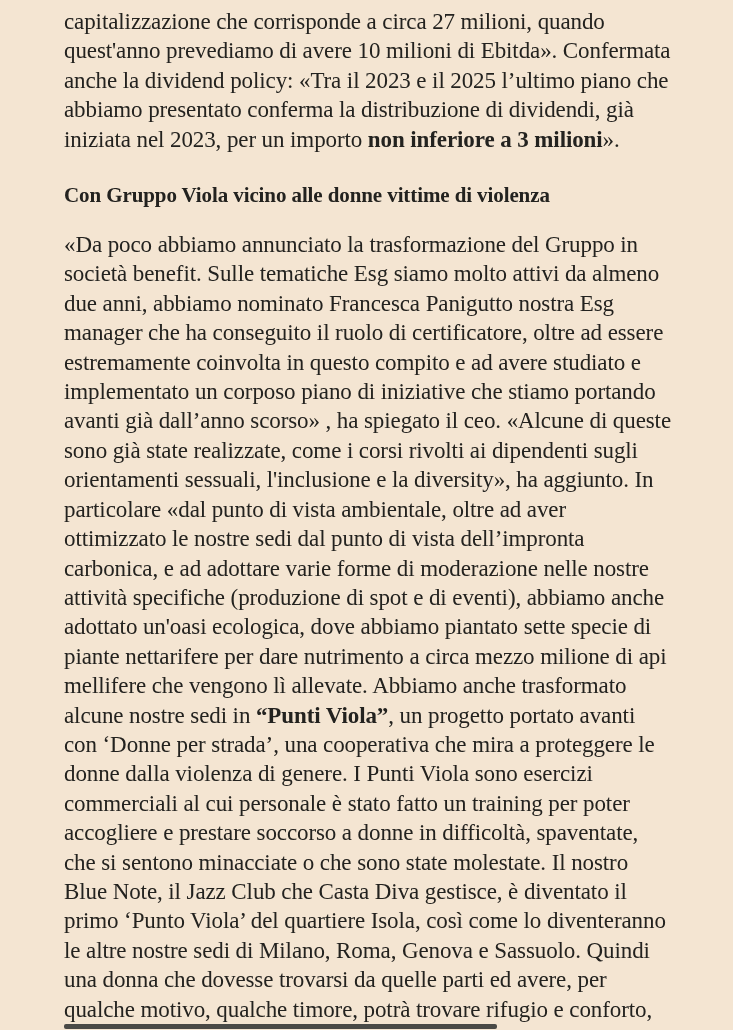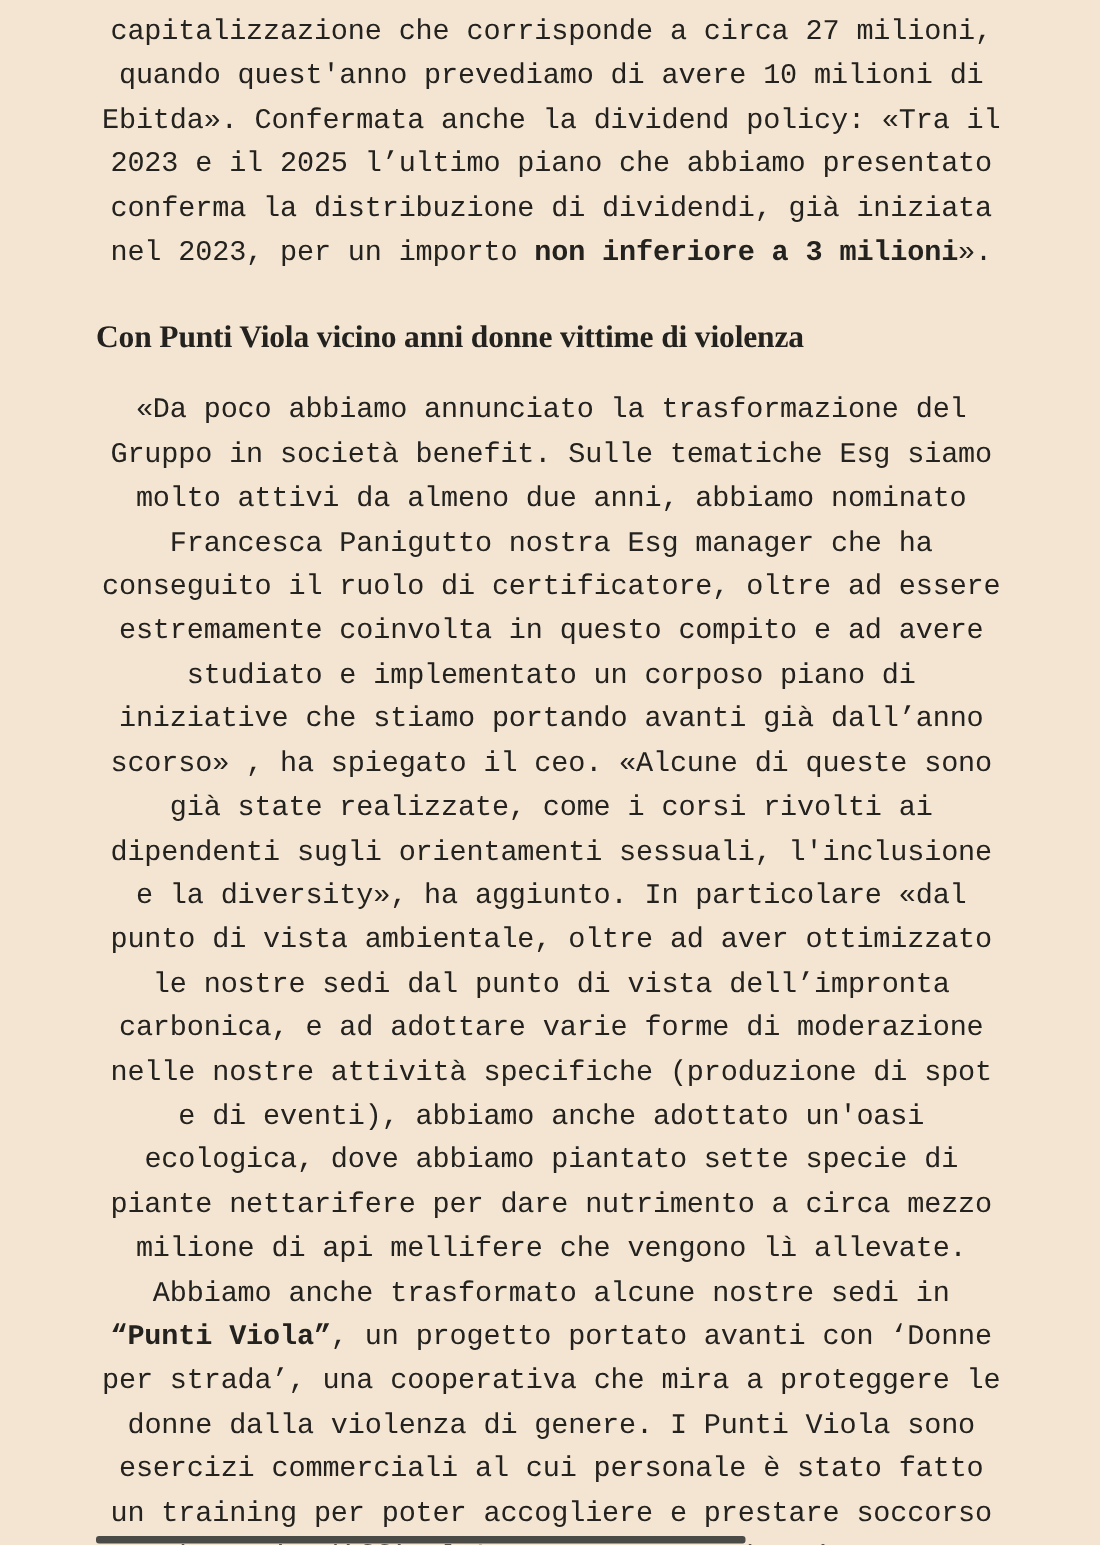--- a/index.html
+++ b/index.html
@@ -15,26 +15,25 @@
     color: var(--fg, #23221f);
     position: relative;
   }
   .article {
     position: relative;
     padding: 7px 62px 0 64px;
     box-sizing: border-box;
     width: 733px;
   }
   .para {
-    font-size: 19px;
+    font-size: 23px;
     line-height: 29.4px;
     margin: 0;
-    text-align: center;
+    text-align: left;
     letter-spacing: -0.1px;
-    font-family: Liberation Mono, monospace;
   }
   .para strong {
     font-weight: 700;
   }
   .intro-para {
     margin-bottom: 0;
   }
   h2.section-heading {
     font-size: 21px;
     line-height: 28px;
@@ -53,19 +52,19 @@
     border-radius: 2px;
   }
 </style>
 </head>
 <body style="--bg: #f4e5d2; --fg: #23221f; --bar: #4a4a47;">
 
 <div class="article">
 
   <p class="para intro-para"><span>capitalizzazione che corrisponde a circa 27 milioni, quando quest'anno prevediamo di avere 10 milioni di Ebitda». Confermata anche la dividend policy: «Tra il 2023 e il 2025 l’ultimo piano che abbiamo presentato conferma la distribuzione di dividendi, già iniziata nel 2023, per un importo </span><strong>non inferiore a 3 milioni</strong><span>».</span></p>
 
-  <h2 class="section-heading">Con Punti Viola vicino anni donne vittime di violenza</h2>
+  <h2 class="section-heading">Con Gruppo Viola vicino alle donne vittime di violenza</h2>
 
   <p class="para"><span>«Da poco abbiamo annunciato la trasformazione del Gruppo in società benefit. Sulle tematiche Esg siamo molto attivi da almeno due anni, abbiamo nominato Francesca Panigutto nostra Esg manager che ha conseguito il ruolo di certificatore, oltre ad essere estremamente coinvolta in questo compito e ad avere studiato e implementato un corposo piano di iniziative che stiamo portando avanti già dall’anno scorso» , ha spiegato il ceo. «Alcune di queste sono già state realizzate, come i corsi rivolti ai dipendenti sugli orientamenti sessuali, l'inclusione e la diversity», ha aggiunto. In particolare «dal punto di vista ambientale, oltre ad aver ottimizzato le nostre sedi dal punto di vista dell’impronta carbonica, e ad adottare varie forme di moderazione nelle nostre attività specifiche (produzione di spot e di eventi), abbiamo anche adottato un'oasi ecologica, dove abbiamo piantato sette specie di piante nettarifere per dare nutrimento a circa mezzo milione di api mellifere che vengono lì allevate. Abbiamo anche trasformato alcune nostre sedi in </span><strong>“Punti Viola”</strong><span>, un progetto portato avanti con ‘Donne per strada’, una cooperativa che mira a proteggere le donne dalla violenza di genere. I Punti Viola sono esercizi commerciali al cui personale è stato fatto un training per poter accogliere e prestare soccorso a donne in difficoltà, spaventate, che si sentono minacciate o che sono state molestate. Il nostro Blue Note, il Jazz Club che Casta Diva gestisce, è diventato il primo ‘Punto Viola’ del quartiere Isola, così come lo diventeranno le altre nostre sedi di Milano, Roma, Genova e Sassuolo. Quindi una donna che dovesse trovarsi da quelle parti ed avere, per qualche motivo, qualche timore, potrà trovare rifugio e conforto, oltre ad assistenza psicologica e legale, poiché il nostro personale sa come gestire queste situazioni, chiamando le forze dell'ordine, se necessario, o richiedendo altri interventi», ha concluso.</span></p>
 
 </div>
 
 <div class="bottom-bar"></div>
 
 </body></html>

